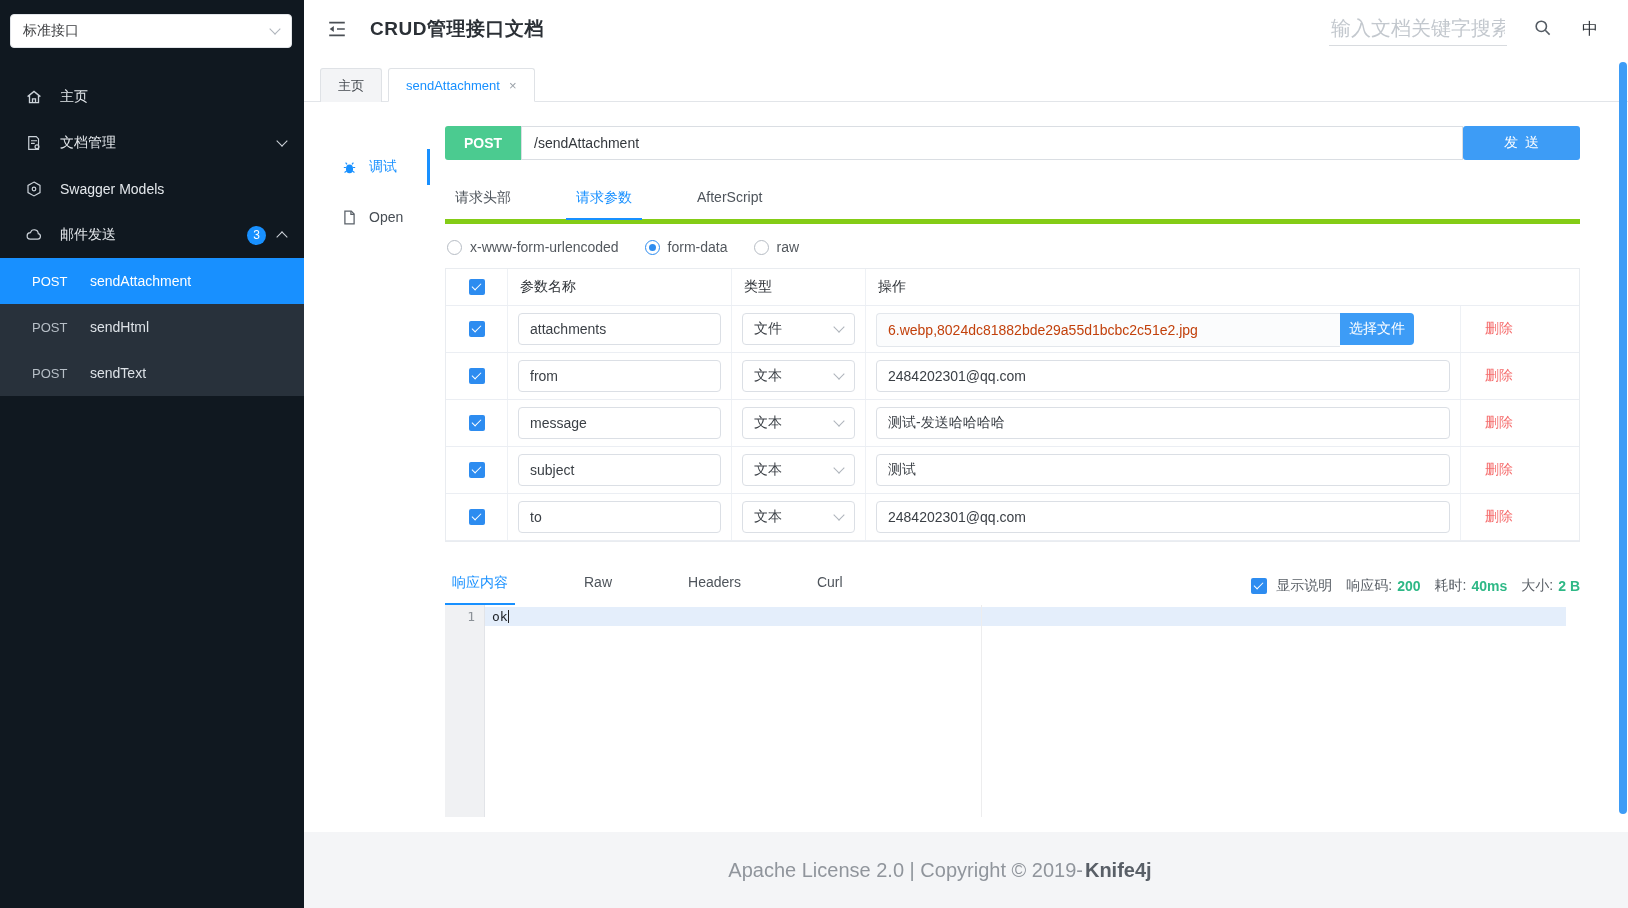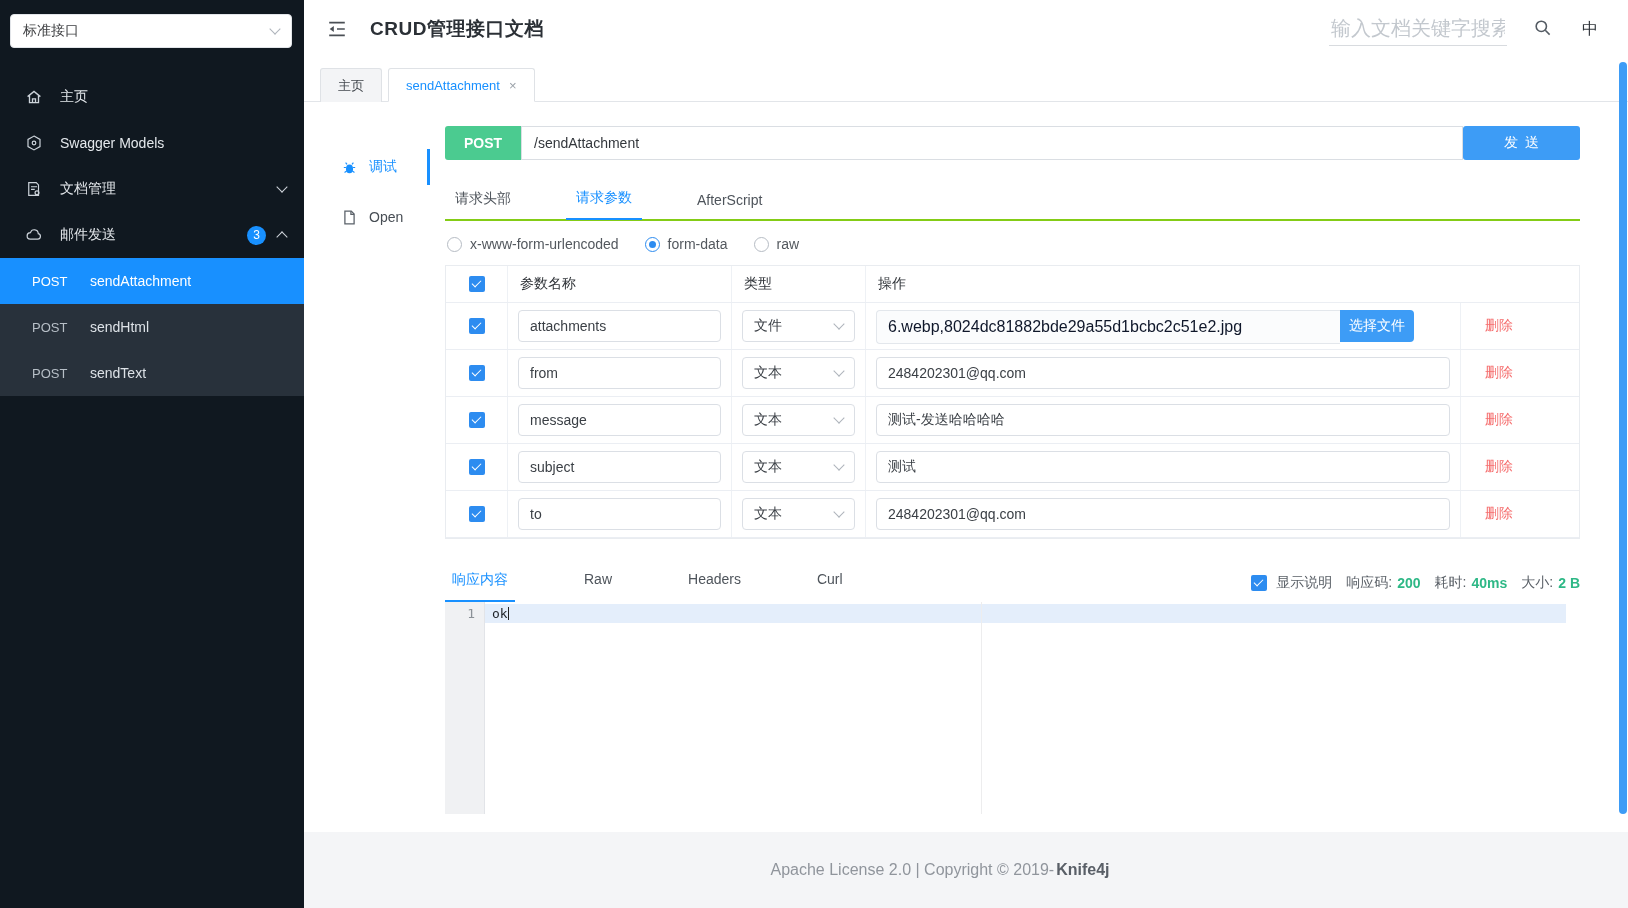--- a/index.html
+++ b/index.html
@@ -61,21 +61,21 @@
 
   
   .req-line { display:flex; height:34px; }
   .method-badge { width:76px; background:#4bcb90; color:#fff; font-weight:bold; font-size:14px;
     display:flex; align-items:center; justify-content:center; border-radius:3px 0 0 3px; }
   .url-box { flex:1; border:1px solid #dadee3; display:flex; align-items:center; padding-left:12px; font-size:14px; color:#33373c; }
   .send-btn { width:117px; background:#3d9cf6; color:#fff; font-size:14px; border:none; cursor:pointer;
     display:flex; align-items:center; justify-content:center; letter-spacing:7px; padding-left:7px; border-radius:3px; font-family:inherit; }
 
   
-  .req-tabs { display:flex; margin-top:18px; border-bottom:2px solid #84cc16;align-items:flex-end; }
+  .req-tabs { display:flex; margin-top:18px; border-bottom:5px solid #84cc16; }
   .req-tab { padding:11px 10px; margin-right:45px; font-size:14px; color:#4e545b; cursor:pointer; }
   .req-tab.active { color:#1890ff; border-bottom:2px solid #1890ff; margin-bottom:-1px; }
 
   
   .body-types { display:flex; align-items:center; margin:15px 0 13px 2px; font-size:14px; color:#53585e; }
   .radio-opt { display:flex; align-items:center; margin-right:26px; cursor:pointer; }
   .radio { width:15px; height:15px; border:1px solid #b6bcc4; border-radius:50%; margin-right:8px; position:relative; background:#fff; }
   .radio.checked { border-color:#2d8cf0; }
   .radio.checked::after { content:""; position:absolute; left:3px; top:3px; width:7px; height:7px; border-radius:50%; background:#2d8cf0; }
 
@@ -89,21 +89,21 @@
   .trow.tdata { height:47px; }
   .cell.center { justify-content:center; }
   .cell.pad { padding-left:12px; }
   .cb { width:16px; height:16px; background:#2d8cf0; border-radius:2px; position:relative; cursor:pointer; flex-shrink:0; }
   .cb::after { content:""; position:absolute; left:5px; top:2px; width:4px; height:8px; border-right:1.6px solid #fff; border-bottom:1.6px solid #fff; transform:rotate(45deg); }
   .ipt { height:32px; border:1px solid #dbdfe5; border-radius:4px; margin:0 10px; padding:0 11px; font-size:14px; color:#3a3f45;
     display:flex; align-items:center; width:calc(100% - 20px); background:#fff; }
   .sel { justify-content:space-between; cursor:pointer; color:#3a3f45; }
   .file-group { display:flex; flex:1; margin:0 46px 0 10px; height:32px; }
   .file-value { flex:1; border:1px solid #e3e7ec; border-right:none; border-radius:4px 0 0 4px; background:#fbfcfd;
-    color:#0f172a; font-size:16px; display:flex; align-items:center; padding:16px 11px; overflow:hidden; white-space:nowrap; }
+    color:#c2410c; font-size:14px; display:flex; align-items:center; padding:16px 11px; overflow:hidden; white-space:nowrap; }
   .file-btn { width:74px; background:#3d9cf6; color:#fff; font-size:14px; border:none; border-radius:0 4px 4px 0;
     display:flex; align-items:center; justify-content:center; cursor:pointer; font-family:inherit; }
   .del-link { color:#f56c6c; font-size:14px; margin-left:24px; cursor:pointer; }
 
   
   .resp-bar { display:flex; align-items:flex-end; margin-top:24px; }
   .resp-tabs { display:flex; }
   .resp-tab { padding:8px 7px 11px; margin-right:62px; font-size:14px; color:#4e545b; cursor:pointer; }
   .resp-tab.active { color:#1890ff; border-bottom:2px solid #1890ff; }
   .resp-status { margin-left:auto; display:flex; align-items:center; font-size:14px; color:#595f66; padding-bottom:10px; }
@@ -117,21 +117,21 @@
     padding:2px 9px 0 0; flex-shrink:0; }
   .gutter div { line-height:19px; }
   .code-area { flex:1; position:relative; padding-top:2px; }
   .active-line { position:absolute; left:0; right:14px; top:2px; height:19px; background:#e4eefb; }
   .code-line { position:relative; z-index:1; line-height:19px; padding-left:7px; color:#1e2227; }
   .caret { display:inline-block; width:1px; height:13px; background:#222; vertical-align:-2px; }
   .ruler { position:absolute; left:536px; top:0; bottom:0; width:1px; background:#ededee; }
 
   
   .footer { height:76px; background:#f4f5f7; display:flex; align-items:center; justify-content:center;
-    font-size:16px; color:#90959c; padding-right:52px; }
+    font-size:20px; color:#90959c; padding-right:52px; }
   .footer b { color:#595f67; margin-left:2px; }
 
   
   .scrollbar { position:absolute; top:58px; right:1px; width:8px; bottom:0; }
   .scroll-thumb { position:absolute; top:4px; height:752px; width:8px; background:#3d9cf6; border-radius:4px; cursor:pointer; }
 </style>
 </head>
 <body>
 
 <div class="app">
@@ -149,36 +149,36 @@
               <path d="M3.5 11.5 12 4.5l8.5 7"></path>
               <path d="M6 10v9.5h12V10"></path>
               <path d="M10 19.5v-5h4v5"></path>
             </svg>
         </span>
         <span class="mi-label">主页</span>
       </div>
       <div class="menu-item">
         <span class="mi-icon">
           <svg width="18" height="18" viewBox="0 0 24 24" fill="none" stroke="currentColor" stroke-width="1.6">
-              <polygon points="12,2.8 20,7.3 20,16.7 12,21.2 4,16.7 4,7.3"></polygon>
-              <circle cx="12" cy="12" r="2.4"></circle>
-            </svg>
-        </span>
-        <span class="mi-label">Swagger Models</span>
-      </div>
-      <div class="menu-item">
-        <span class="mi-icon">
-          <svg width="18" height="18" viewBox="0 0 24 24" fill="none" stroke="currentColor" stroke-width="1.6">
               <path d="M5 3.5h10l3 3V20.5H5z"></path>
               <path d="M8 9h8M8 12.5h5"></path>
               <circle cx="16" cy="17" r="2.6"></circle>
             </svg>
         </span>
         <span class="mi-label">文档管理</span>
         <span class="chev light"></span>
+      </div>
+      <div class="menu-item">
+        <span class="mi-icon">
+          <svg width="18" height="18" viewBox="0 0 24 24" fill="none" stroke="currentColor" stroke-width="1.6">
+              <polygon points="12,2.8 20,7.3 20,16.7 12,21.2 4,16.7 4,7.3"></polygon>
+              <circle cx="12" cy="12" r="2.4"></circle>
+            </svg>
+        </span>
+        <span class="mi-label">Swagger Models</span>
       </div>
       <div class="menu-item">
         <span class="mi-icon">
           <svg width="18" height="18" viewBox="0 0 24 24" fill="none" stroke="currentColor" stroke-width="1.6">
               <path d="M7 17.5h10a3.7 3.7 0 0 0 .7-7.3A5.3 5.3 0 0 0 7.3 8.9 3.8 3.8 0 0 0 7 17.5z"></path>
             </svg>
         </span>
         <span class="mi-label">邮件发送</span>
         <span class="badge">3</span>
         <span class="chev up light"></span>

